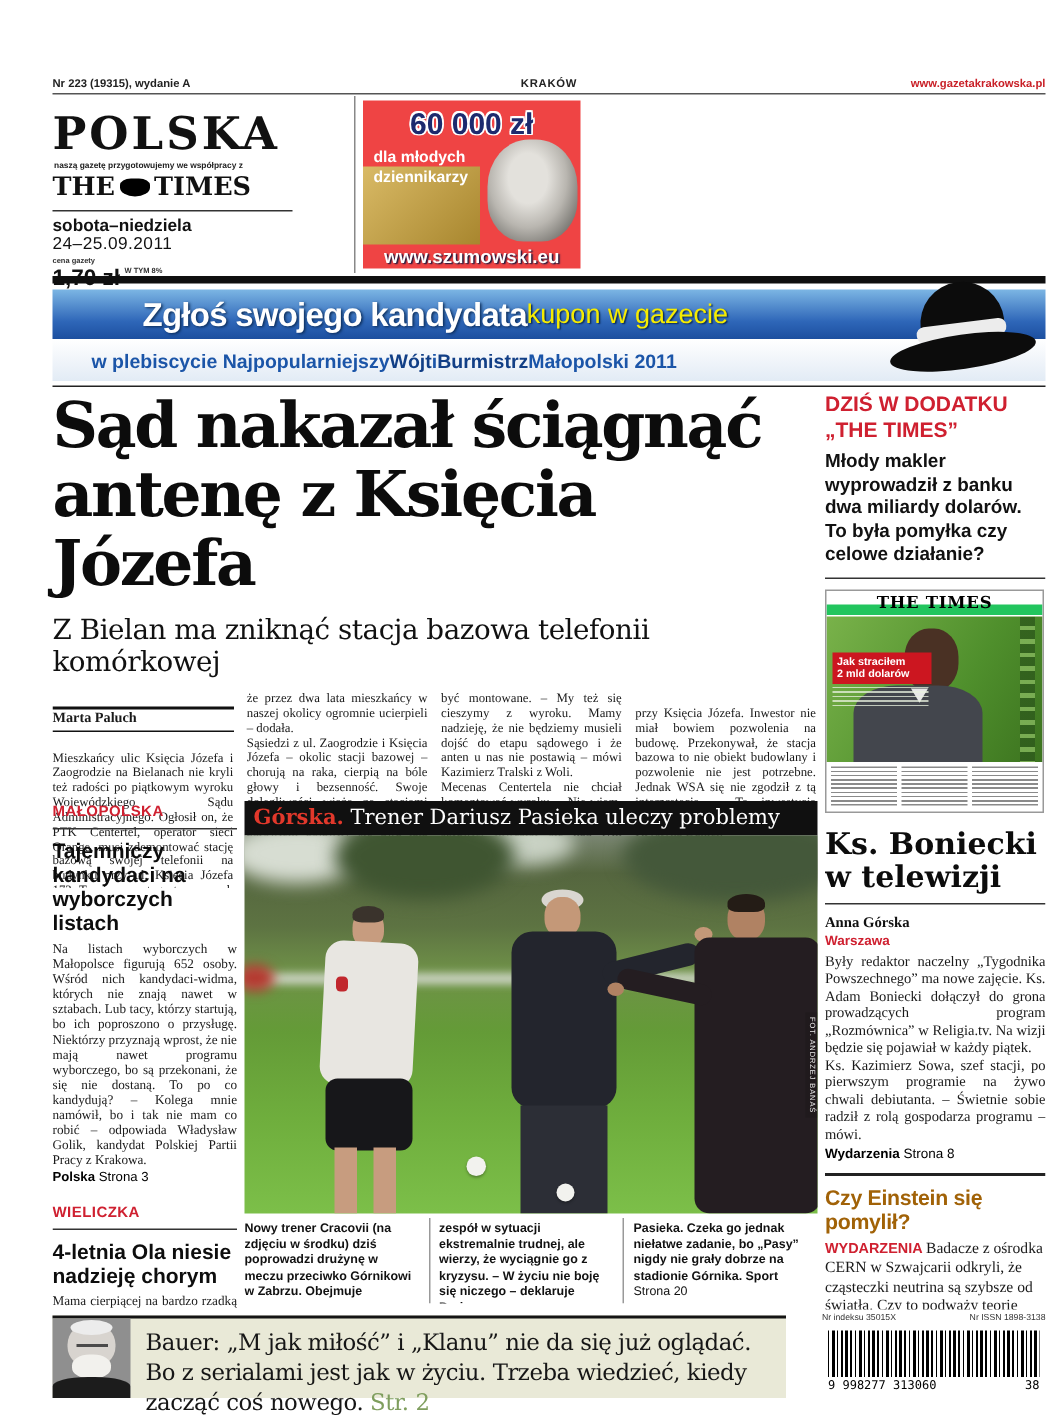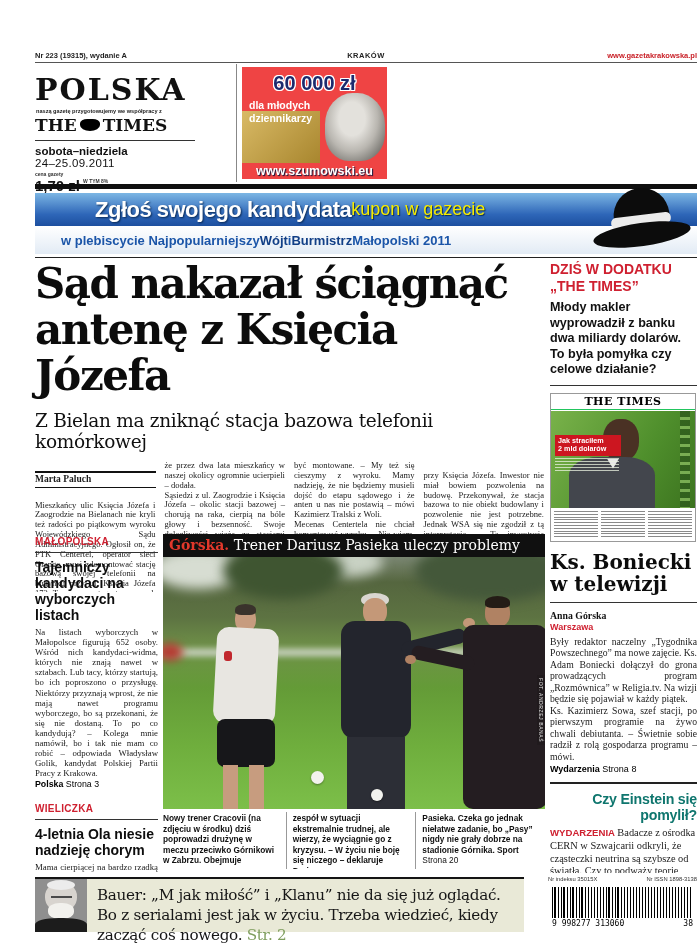--- a/index.html
+++ b/index.html
@@ -110,42 +110,42 @@
   .cap-ref span.pg { font-weight:400; }
 
   
   .right-rail { position:absolute; left:550px; top:261px; width:147px; height:612px; overflow:hidden; }
   .rr-t1 { color:#cf2030; font-size:14px; font-weight:800; line-height:16.5px; }
   .rr-teaser { margin-top:6px; font-size:12.6px; font-weight:800; line-height:15.5px; color:#111; }
   .rr-rule { height:1px; background:#333; margin:7px 0; }
   .rr-rule2 { height:2px; background:#222; margin:8px 0 7px; }
   .thumb { position:relative; width:146px; height:149px; border:1px solid #999; background:#fff; overflow:hidden; }
   .tt-head { height:16px; line-height:16px; text-align:center; font-family:"DejaVu Serif", serif; font-weight:800;
-             font-size:11px; letter-spacing:.5px; border-bottom:1px solid #22c55e; color:#000; }
+             font-size:11px; letter-spacing:.5px; border-bottom:7px solid #22c55e; color:#000; }
   .tt-photo { position:absolute; left:0; right:0; top:17px; height:97px;
               background:linear-gradient(120deg,#79b24a,#4f8f2c 60%,#3c731f); overflow:hidden; }
   .tt-ladder { position:absolute; right:5px; top:0; width:10px; height:100%;
                background:repeating-linear-gradient(180deg,#2e5a1c 0 6px,#86b85e 6px 9px); opacity:.8; }
   .tt-head2 { position:absolute; left:52px; top:8px; width:36px; height:42px; background:#4a3124; border-radius:45%; }
   .tt-suit { position:absolute; left:18px; top:46px; width:86px; height:54px; background:#43464d; border-radius:34% 34% 0 0; }
   .tt-collar { position:absolute; left:56px; top:48px; width:12px; height:10px; background:#e8e8e8; clip-path:polygon(0 0,100% 0,50% 100%); }
   .tt-label { position:absolute; left:4px; top:24px; width:66px; background:#cc1620; color:#fff;
               font-size:7.2px; font-weight:800; line-height:8.6px; padding:2px 3px; }
   .tt-sub { position:absolute; left:4px; top:47px; width:64px; height:13px; opacity:.75;
             background:repeating-linear-gradient(180deg,#eaf2e0 0 1px,transparent 1px 3px); }
   .tt-cols { position:absolute; left:3px; right:3px; bottom:4px; height:26px; display:flex; gap:3px; }
   .tt-col { flex:1; background:repeating-linear-gradient(180deg,#8a8a8a 0 1px,transparent 1px 2.8px); }
   .rr-h2 { font-family:"DejaVu Serif", serif; font-weight:bold; font-size:20px; line-height:22px; color:#0c0c0c; margin-top:9px; }
   .rr-author { font-family:"Liberation Serif", serif; font-weight:bold; font-size:9.8px; color:#111; margin-top:2px; }
   .rr-place { color:#cf2030; font-weight:800; font-size:9px; margin:1px 0 4px; }
   .rr-body { font-family:"Liberation Serif", serif; font-size:9.7px; line-height:11.5px; text-align:justify;
              color:#1a1a1a; white-space:pre-line; }
   .rr-ref { font-size:9px; margin-top:2px; }
   .rr-ref b { font-weight:800; }
-  .rr-h3 { font-size:14.2px; font-weight:800; color:#0f766e; margin-bottom:4px; letter-spacing:-.2px;text-align:right; }
+  .rr-h3 { font-size:14.2px; font-weight:800; color:#a16207; margin-bottom:4px; letter-spacing:-.2px; }
   .rr-news { font-family:"Liberation Serif", serif; font-size:10.4px; line-height:12.8px; color:#1a1a1a; }
   .rr-news .kk { color:#cf2030; font-weight:800; font-family:"Liberation Sans", sans-serif; font-size:9.6px; }
 
   
   .strip { position:absolute; left:35px; top:877px; width:489px; height:55px; background:#e9e9d7;
            border-top:2px solid #141414; display:flex; }
   .bauer { position:relative; width:52px; height:100%; background:#8f8f8f; overflow:hidden; flex:none; }
   .bauer .bhead { position:absolute; left:10px; top:3px; width:32px; height:30px; background:#d8d4cf; border-radius:48%; }
   .bauer .bhair { position:absolute; left:12px; top:1px; width:28px; height:10px; background:#ececec; border-radius:50%; }
   .bauer .bglass { position:absolute; left:16px; top:15px; width:21px; height:4px; border-bottom:2px solid #4a4a4a; }

